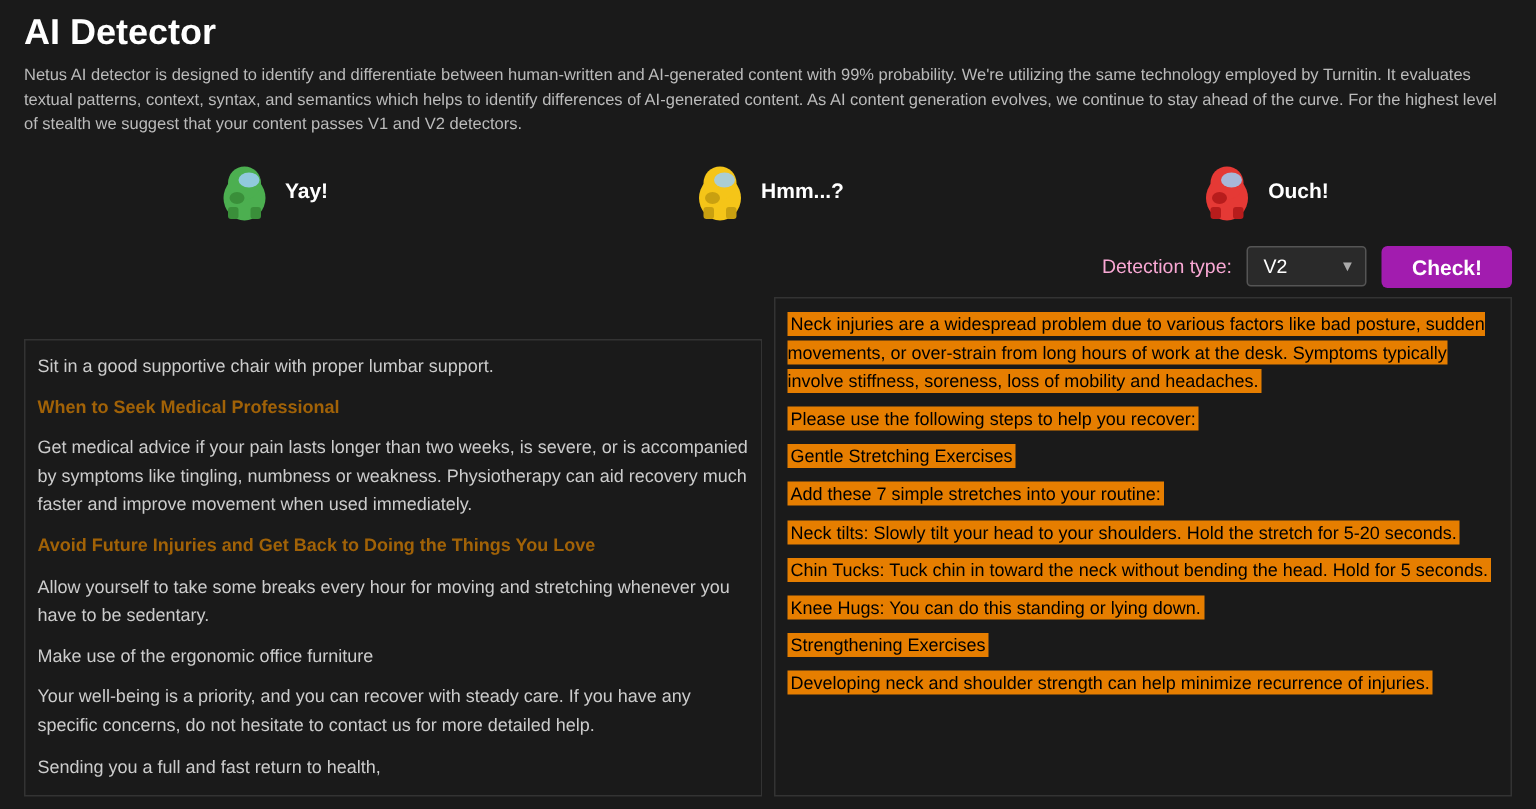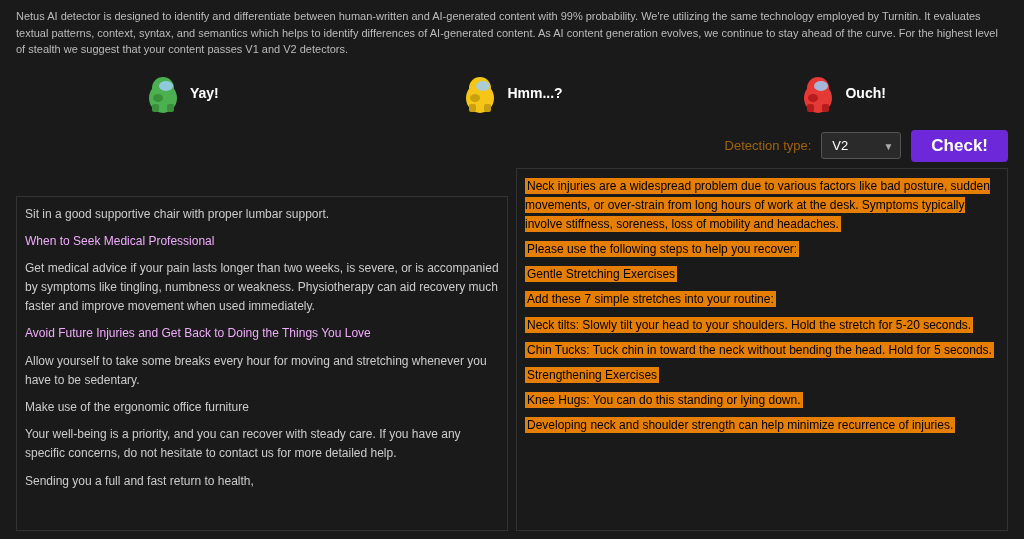--- a/index.html
+++ b/index.html
@@ -62,21 +62,21 @@
     }
     
     .controls-row {
       display: flex;
       align-items: center;
       justify-content: flex-end;
       padding: 6px 16px;
       gap: 10px;
     }
     .detection-label {
-      color: #a16207;
+      color: #f9a8d4;
       font-size: 13px;
     }
     .detection-select {
       background: #2a2a2a;
       color: #ffffff;
       border: 1px solid #555;
       padding: 5px 28px 5px 10px;
       font-size: 13px;
       border-radius: 3px;
       appearance: none;
@@ -91,25 +91,25 @@
       content: "▼";
       position: absolute;
       right: 8px;
       top: 50%;
       transform: translateY(-50%);
       color: #aaa;
       font-size: 10px;
       pointer-events: none;
     }
     .check-button {
-      background: #6d28d9;
+      background: #a21caf;
       color: #ffffff;
       border: none;
       padding: 6px 20px;
-      font-size: 17px;
+      font-size: 14px;
       font-weight: bold;
       border-radius: 4px;
       cursor: pointer;
     }
     
     .main-content {
       display: flex;
       flex: 1;
       overflow: hidden;
       padding: 0 16px 8px 16px;
@@ -124,22 +124,22 @@
       background: #1a1a1a;
       font-size: 12px;
       line-height: 1.6;
       color: #cccccc;
       margin-top: 28px;
     }
     .left-panel p {
       margin-bottom: 8px;
     }
     .left-panel .heading {
-      color: #f0abfc;
-      font-weight: normal;
+      color: #a16207;
+      font-weight: bold;
     }
     
     .left-panel::-webkit-scrollbar { width: 8px; }
     .left-panel::-webkit-scrollbar-track { background: #2a2a2a; }
     .left-panel::-webkit-scrollbar-thumb { background: #555; }
 
     
     .right-panel {
       flex: 1;
       overflow-y: scroll;
@@ -164,20 +164,21 @@
     .right-panel .block span {
       display: inline;
     }
   </style>
 </head>
 <body>
 
 <div class="page-wrapper">
 
   <div class="header">
+    <h1>AI Detector</h1>
     <p>Netus AI detector is designed to identify and differentiate between human-written and AI-generated content with 99% probability. We're utilizing the same technology employed by Turnitin. It evaluates textual patterns, context, syntax, and semantics which helps to identify differences of AI-generated content. As AI content generation evolves, we continue to stay ahead of the curve. For the highest level of stealth we suggest that your content passes V1 and V2 detectors.</p>
   </div>
 
   <div class="icons-row">
 
     <div class="icon-item">
       <svg class="among-us-icon" viewBox="0 0 38 42">
         <ellipse cx="19" cy="26" rx="14" ry="15" fill="#4caf50"></ellipse>
         <ellipse cx="19" cy="16" rx="11" ry="11" fill="#4caf50"></ellipse>
         <rect x="8" y="32" width="7" height="8" rx="2" fill="#3a8f3a"></rect>
@@ -250,23 +251,23 @@
       <div class="block">
         <span class="highlight-orange">Add these 7 simple stretches into your routine:</span>
       </div>
       <div class="block">
         <span class="highlight-orange">Neck tilts: Slowly tilt your head to your shoulders. Hold the stretch for 5-20 seconds.</span>
       </div>
       <div class="block">
         <span class="highlight-orange">Chin Tucks: Tuck chin in toward the neck without bending the head. Hold for 5 seconds.</span>
       </div>
       <div class="block">
+        <span class="highlight-orange">Knee Hugs: You can do this standing or lying down.</span>
+      </div>
+      <div class="block">
         <span class="highlight-orange">Strengthening Exercises</span>
       </div>
       <div class="block">
-        <span class="highlight-orange">Knee Hugs: You can do this standing or lying down.</span>
-      </div>
-      <div class="block">
         <span class="highlight-orange">Developing neck and shoulder strength can help minimize recurrence of injuries.</span>
       </div>
     </div>
   </div>
 </div>
 
 </body></html>

